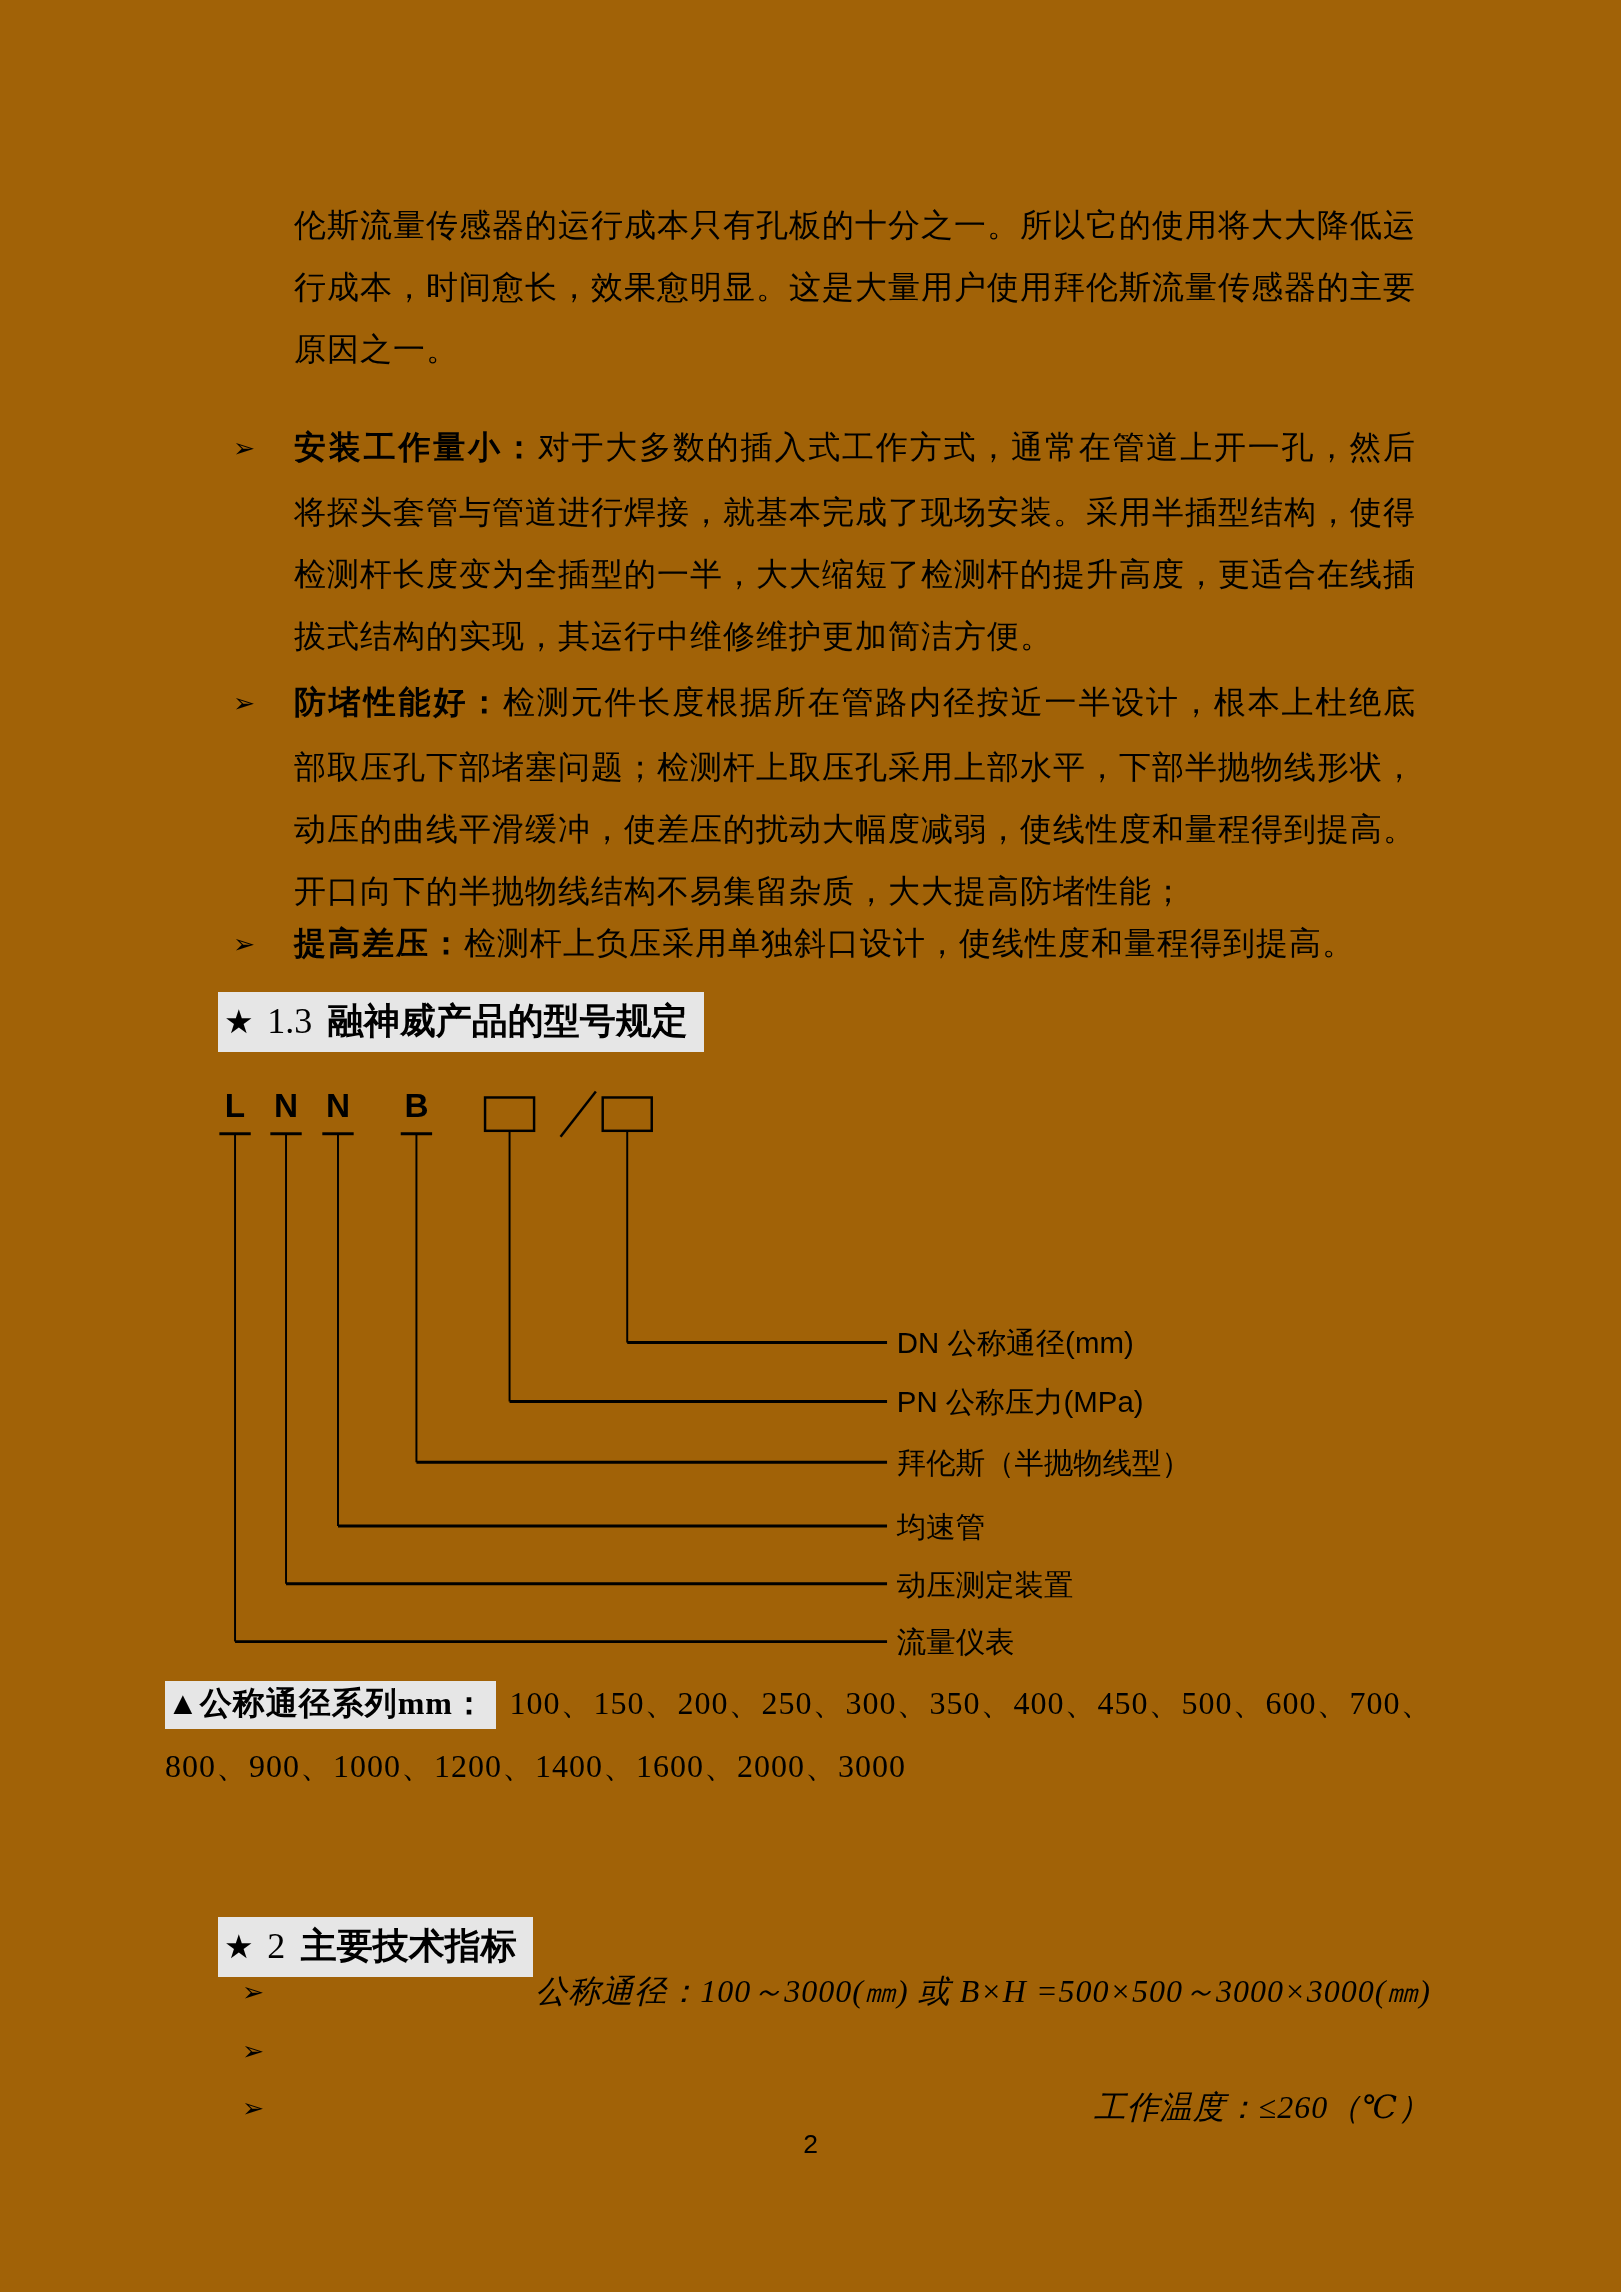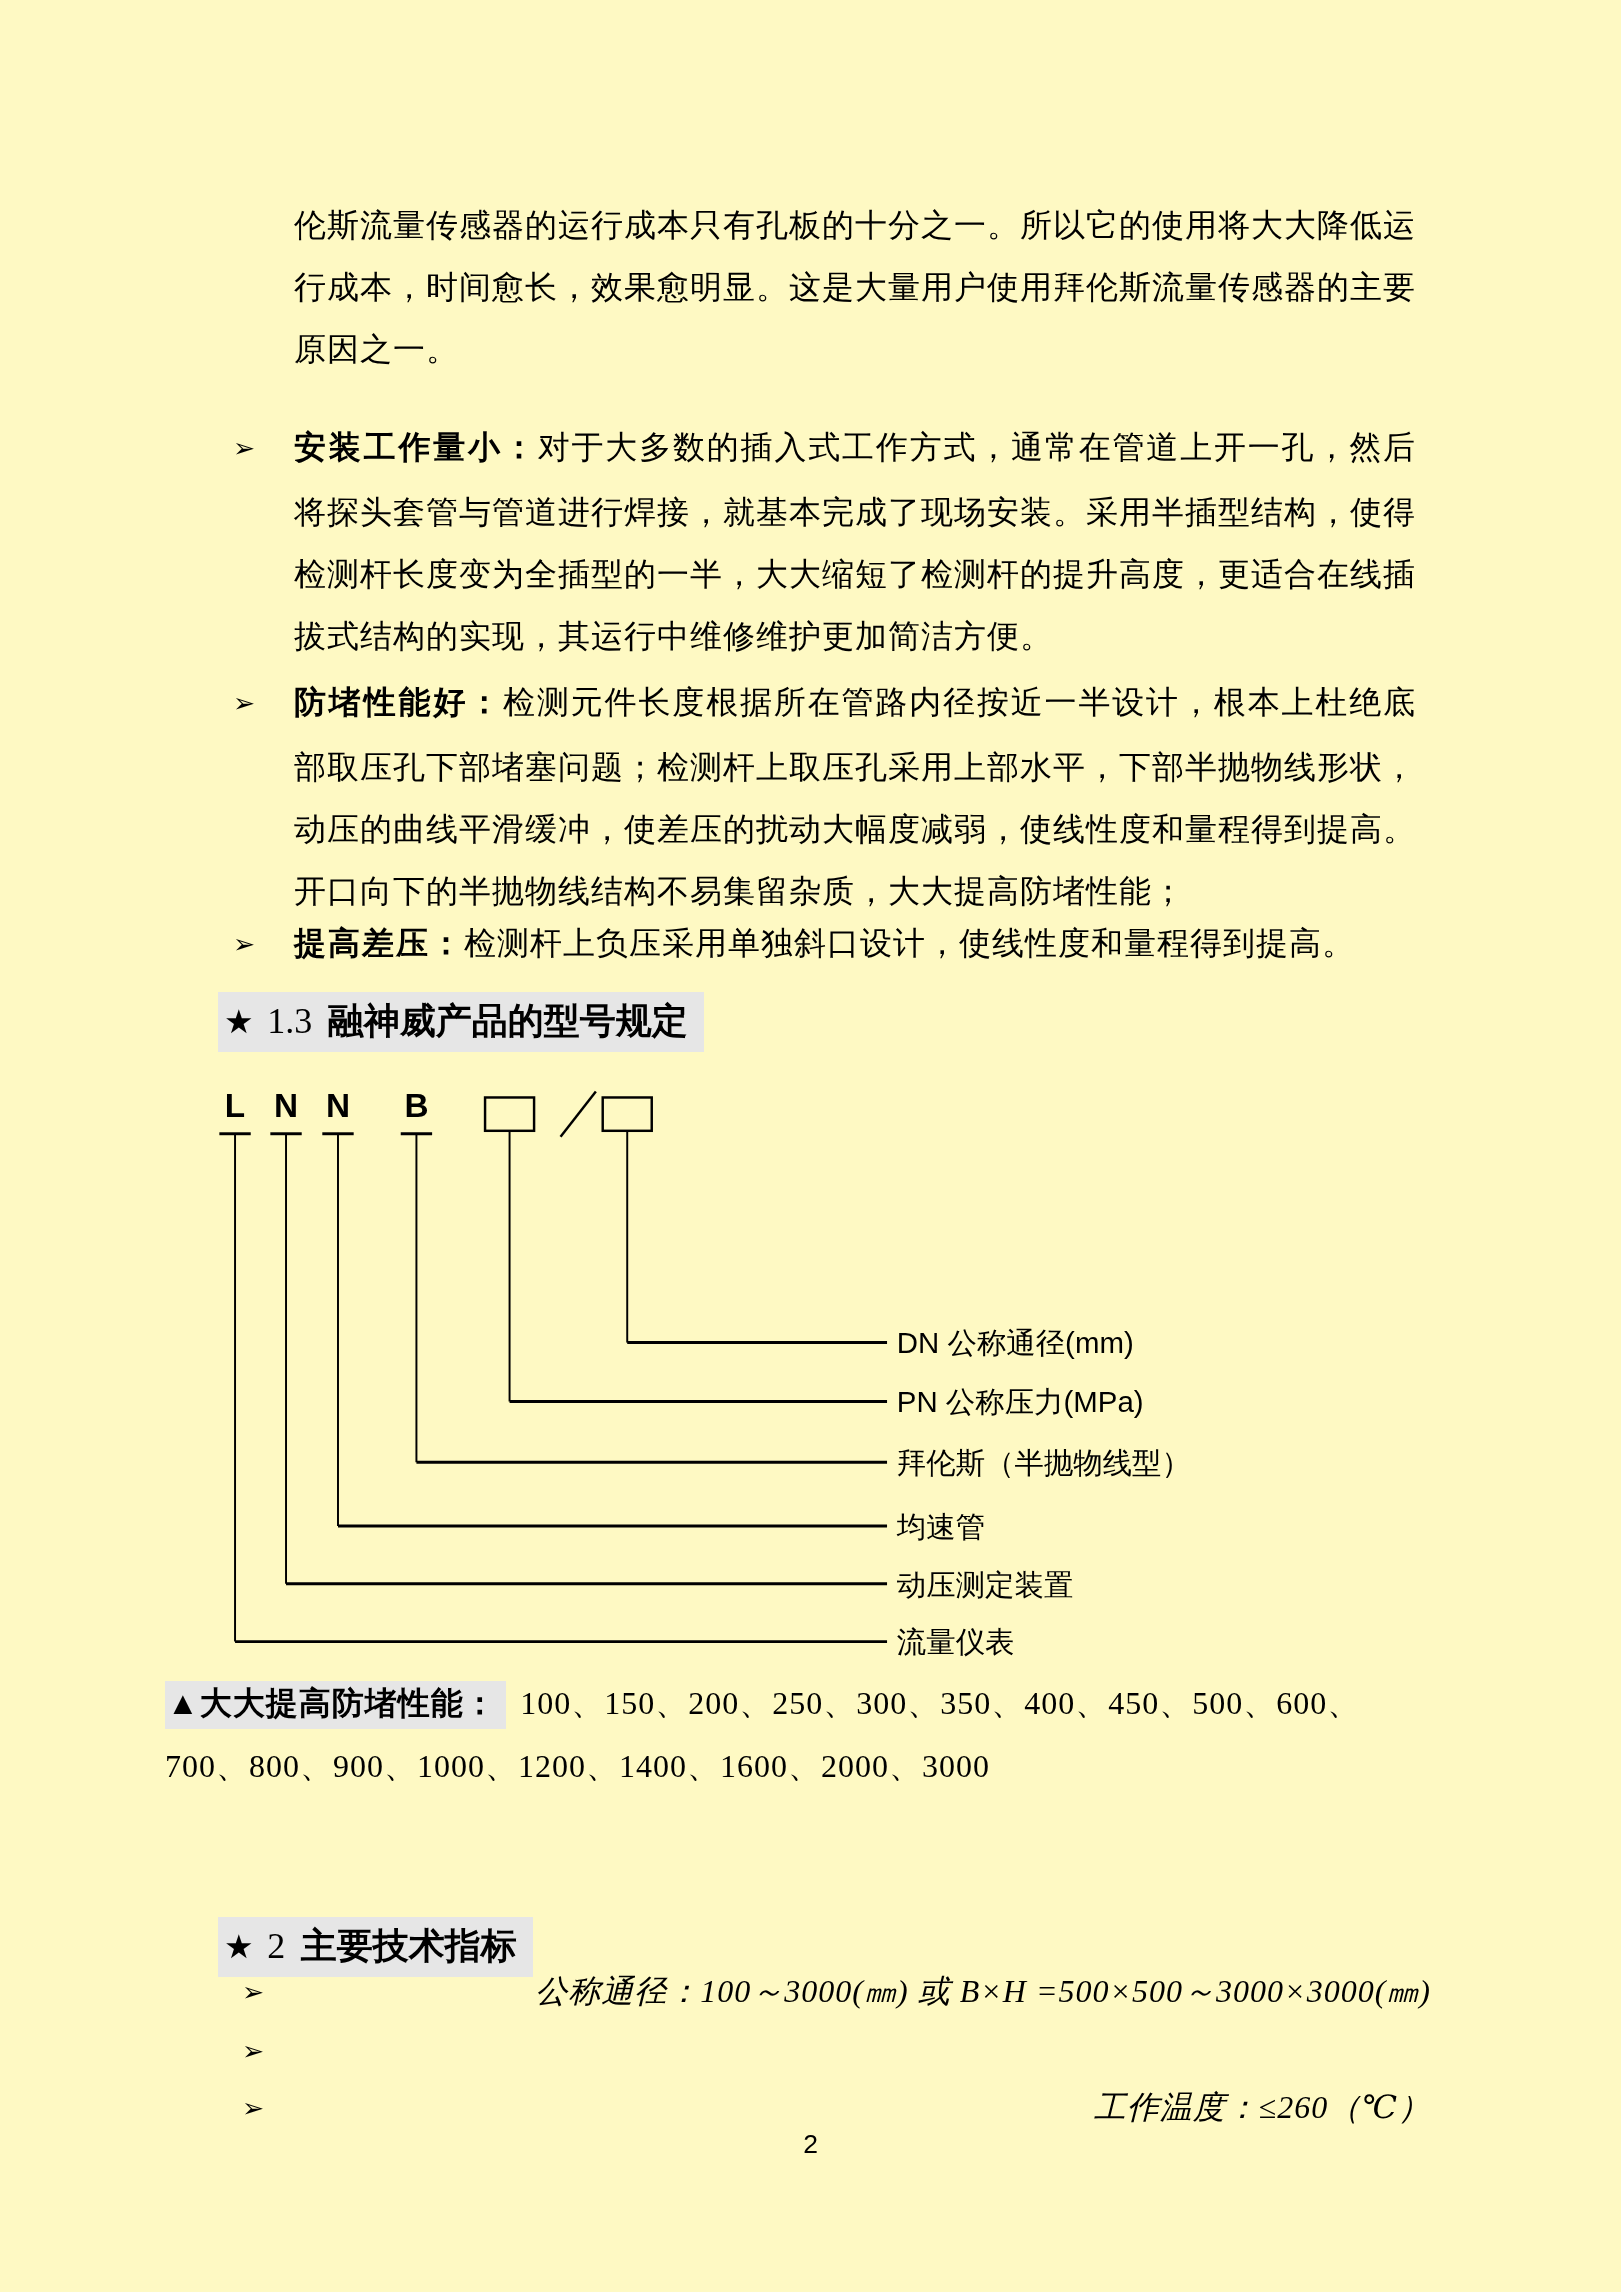--- a/index.html
+++ b/index.html
@@ -1,19 +1,19 @@
 <!DOCTYPE html>
 <html><head>
 <meta charset="utf-8">
 <style>
   html,body{margin:0;padding:0;background:#ffffff;}
   .page{
     position:relative;
     width:1621px;height:2293px;
-    background:#fef9c3;
+    background:#a16207;
     color:#000;
     font-family:"Liberation Serif","DejaVu Serif",serif;
     overflow:hidden;
   }
   .abs{position:absolute;}
   .body-text{
     font-size:32px;
     line-height:62px;
     letter-spacing:1px;
     text-align:justify;
@@ -134,21 +134,21 @@
 
     <text class="diag-label" x="775" y="291">DN 公称通径(mm)</text>
     <text class="diag-label" x="775" y="351">PN 公称压力(MPa)</text>
     <text class="diag-label" x="775" y="413">拜伦斯（半抛物线型）</text>
     <text class="diag-label" x="775" y="478">均速管</text>
     <text class="diag-label" x="775" y="537">动压测定装置</text>
     <text class="diag-label" x="775" y="596">流量仪表</text>
   </svg>
 
   <div class="abs series-line" style="top:1672px;">
-    <span class="series-label-hl">▲大大提高防堵性能：</span><span class="series-values">100、150、200、250、300、350、400、450、500、600、700、800、900、1000、1200、1400、1600、2000、3000</span>
+    <span class="series-label-hl">▲公称通径系列mm：</span><span class="series-values">100、150、200、250、300、350、400、450、500、600、700、800、900、1000、1200、1400、1600、2000、3000</span>
   </div>
 
 
   <div class="sec-header" style="top:1905px;margin-top:12px;">
     <span class="sec-star">★</span><span class="sec-num">2</span><span>主要技术指标</span>
   </div>
 
   <div class="abs bullet-row spec-row body-text" style="top:1960px;">
     <span class="bullet-marker spec-marker">➢</span>
     <div class="bullet-body spec-body">公称通径：100～3000(㎜) 或 B×H =500×500～3000×3000(㎜)</div>

